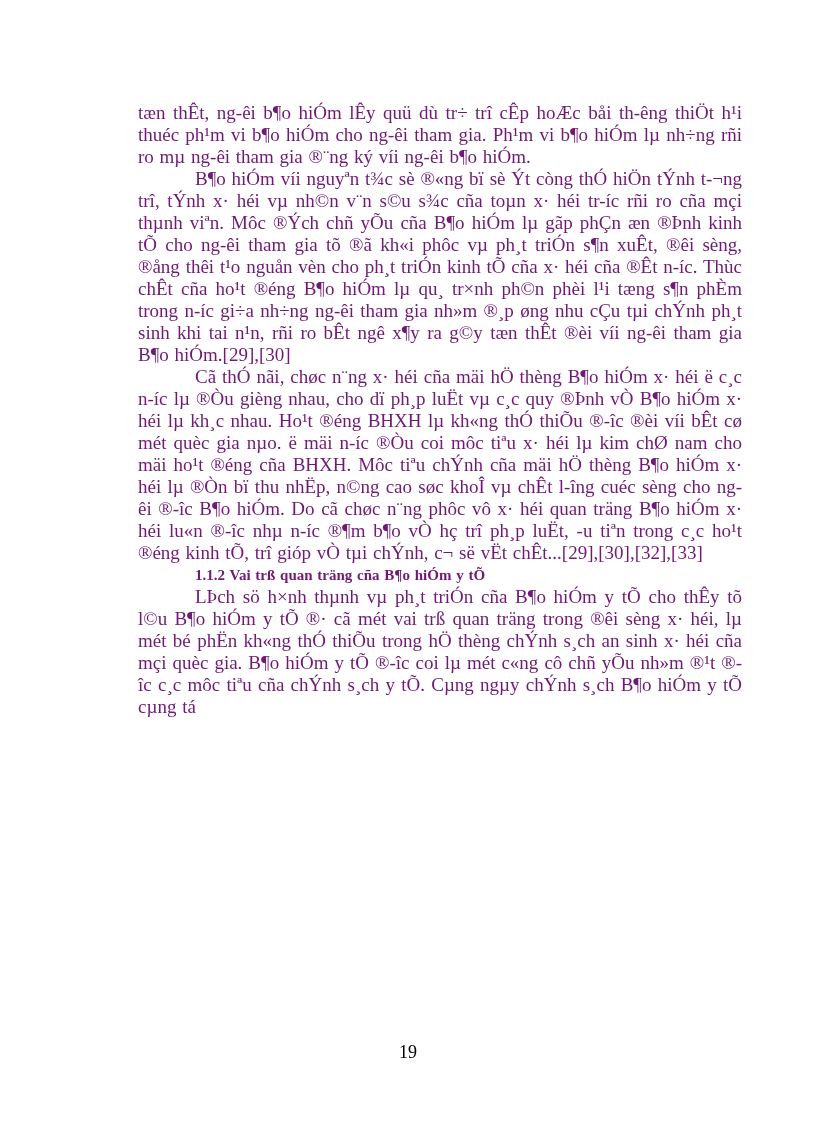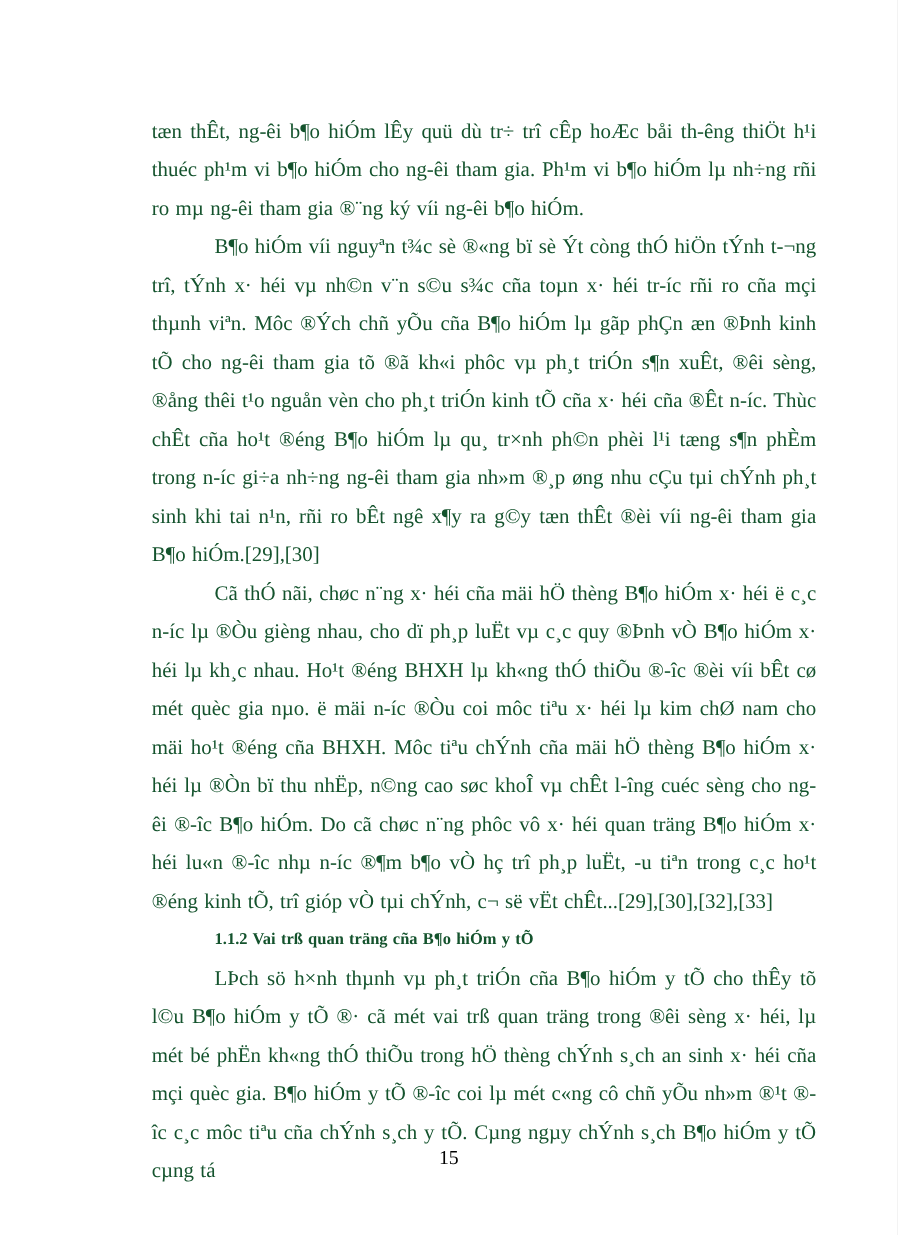--- a/index.html
+++ b/index.html
@@ -14,24 +14,24 @@
     margin: 0 auto;
     background: #ffffff;
     overflow: hidden;
     box-sizing: border-box;
   }
   .content {
     position: absolute;
     left: 138px;
     top: 102px;
     width: 604px;
-    color: #14532d;
+    color: #701a75;
     font-family: "Liberation Serif", "DejaVu Serif", serif;
     font-size: 19px;
-    line-height: 35px;
+    line-height: 22px;
     text-align: justify;
     word-spacing: 1px;
   }
   .content p, .content h3 {
     margin: 0;
     padding: 0;
   }
   .par-indent {
     text-indent: 57px;
   }
@@ -56,14 +56,14 @@
 <body>
 
 <div class="page">
   <div class="content">
     <p class="body-paragraph">tæn thÊt, ng-êi b¶o hiÓm lÊy quü dù tr÷ trî cÊp hoÆc båi th-êng thiÖt h¹i thuéc ph¹m vi b¶o hiÓm cho ng-êi tham gia. Ph¹m vi b¶o hiÓm lµ nh÷ng rñi ro mµ ng-êi tham gia ®¨ng ký víi ng-êi b¶o hiÓm.</p>
     <p class="body-paragraph par-indent">B¶o hiÓm víi nguyªn t¾c sè ®«ng bï sè Ýt còng thÓ hiÖn tÝnh t-¬ng trî, tÝnh x· héi vµ nh©n v¨n s©u s¾c cña toµn x· héi tr-íc rñi ro cña mçi thµnh viªn. Môc ®Ých chñ yÕu cña B¶o hiÓm lµ gãp phÇn æn ®Þnh kinh tÕ cho ng-êi tham gia tõ ®ã kh«i phôc vµ ph¸t triÓn s¶n xuÊt, ®êi sèng, ®ång thêi t¹o nguån vèn cho ph¸t triÓn kinh tÕ cña x· héi cña ®Êt n-íc. Thùc chÊt cña ho¹t ®éng B¶o hiÓm lµ qu¸ tr×nh ph©n phèi l¹i tæng s¶n phÈm trong n-íc gi÷a nh÷ng ng-êi tham gia nh»m ®¸p øng nhu cÇu tµi chÝnh ph¸t sinh khi tai n¹n, rñi ro bÊt ngê x¶y ra g©y tæn thÊt ®èi víi ng-êi tham gia B¶o hiÓm.[29],[30]</p>
     <p class="body-paragraph par-indent">Cã thÓ nãi, chøc n¨ng x· héi cña mäi hÖ thèng B¶o hiÓm x· héi ë c¸c n-íc lµ ®Òu gièng nhau, cho dï ph¸p luËt vµ c¸c quy ®Þnh vÒ B¶o hiÓm x· héi lµ kh¸c nhau. Ho¹t ®éng BHXH lµ kh«ng thÓ thiÕu ®-îc ®èi víi bÊt cø mét quèc gia nµo. ë mäi n-íc ®Òu coi môc tiªu x· héi lµ kim chØ nam cho mäi ho¹t ®éng cña BHXH. Môc tiªu chÝnh cña mäi hÖ thèng B¶o hiÓm x· héi lµ ®Òn bï thu nhËp, n©ng cao søc khoÎ vµ chÊt l-îng cuéc sèng cho ng-êi ®-îc B¶o hiÓm. Do cã chøc n¨ng phôc vô x· héi quan träng B¶o hiÓm x· héi lu«n ®-îc nhµ n-íc ®¶m b¶o vÒ hç trî ph¸p luËt, -u tiªn trong c¸c ho¹t ®éng kinh tÕ, trî gióp vÒ tµi chÝnh, c¬ së vËt chÊt...[29],[30],[32],[33]</p>
     <h3 class="section-heading">1.1.2 Vai trß quan träng cña B¶o hiÓm y tÕ</h3>
     <p class="body-paragraph par-indent">LÞch sö h×nh thµnh vµ ph¸t triÓn cña B¶o hiÓm y tÕ cho thÊy tõ l©u B¶o hiÓm y tÕ ®· cã mét vai trß quan träng trong ®êi sèng x· héi, lµ mét bé phËn kh«ng thÓ thiÕu trong hÖ thèng chÝnh s¸ch an sinh x· héi cña mçi quèc gia. B¶o hiÓm y tÕ ®-îc coi lµ mét c«ng cô chñ yÕu nh»m ®¹t ®-îc c¸c môc tiªu cña chÝnh s¸ch y tÕ. Cµng ngµy chÝnh s¸ch B¶o hiÓm y tÕ cµng tá</p>
   </div>
-  <div class="page-footer">15</div>
+  <div class="page-footer">19</div>
 </div>
 
 </body></html>

